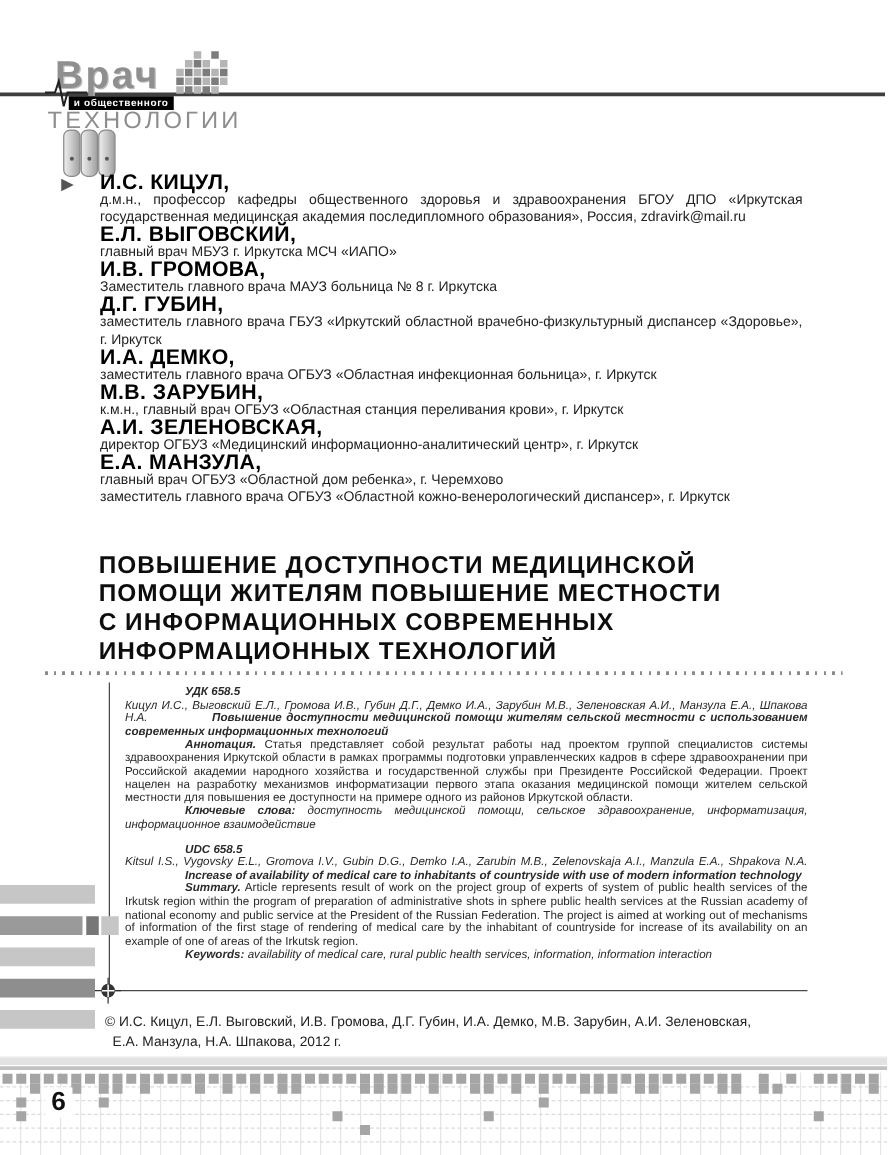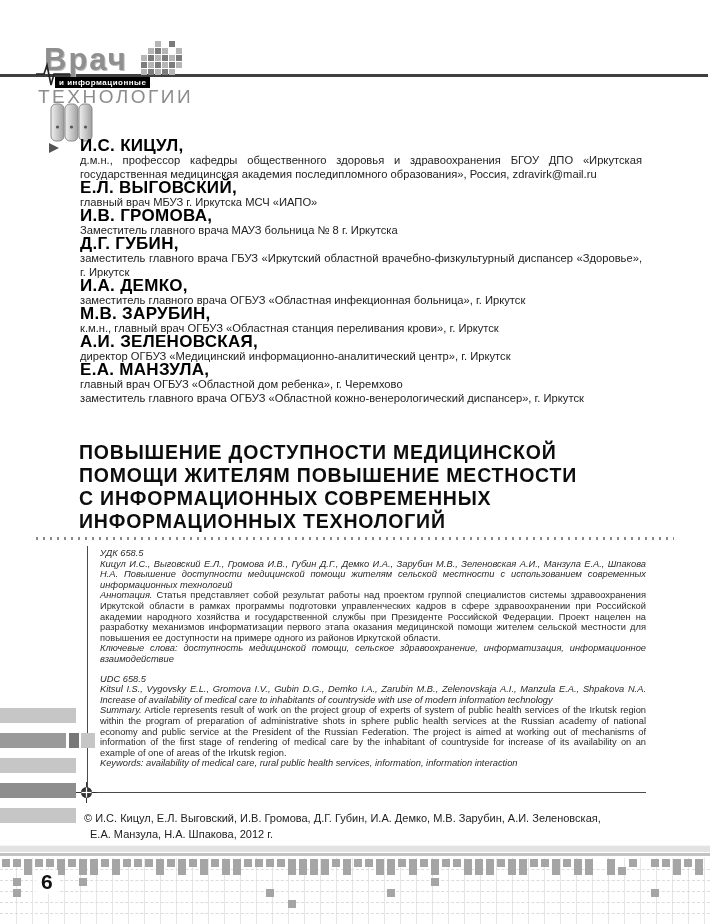--- a/index.html
+++ b/index.html
@@ -36,21 +36,21 @@
           background:repeating-linear-gradient(90deg,#8a8a8a 0 2px,transparent 2px 7px);}
 
   
   .vline{position:absolute;left:87px;top:546px;width:1px;height:247px;background:#4a4a4a;}
   .hline{position:absolute;left:87px;top:792px;width:559px;height:1px;background:#4a4a4a;}
   .crosshair{position:absolute;left:76px;top:782px;}
   .abs{position:absolute;left:100px;top:548px;width:546px;font-size:9.3px;line-height:10.6px;
        color:#2a2a2a;text-align:justify;}
   .abs p{margin:0;}
   .abs .gap{height:9px;}
-  .bi{font-weight:normal;font-style:italic;}
+  .bi{font-weight:bold;font-style:italic;margin-left:48px;}
   .it{font-style:italic;}
 
   
   .copyright{position:absolute;left:84px;top:810px;font-size:11px;line-height:16px;color:#222;}
   .copyright .l2{padding-left:6px;}
 
   
   .mbar{position:absolute;left:0;}
 
   
@@ -93,21 +93,21 @@
       <div style="left: 35px; top: 21px; background: rgb(181, 181, 181);"></div>
       <div style="left: 0px; top: 28px; background: rgb(181, 181, 181);"></div>
       <div style="left: 7px; top: 28px; background: rgb(124, 124, 124);"></div>
       <div style="left: 14px; top: 28px; background: rgb(181, 181, 181);"></div>
       <div style="left: 21px; top: 28px; background: rgb(124, 124, 124);"></div>
       <div style="left: 28px; top: 28px; background: rgb(181, 181, 181);"></div>
     </div>
   <svg class="ekg" width="34" height="26" viewBox="0 0 34 26">
     <polyline points="0,12 8,12 11,3 15,23 18,12 34,12" fill="none" stroke="#222" stroke-width="1.6"></polyline>
   </svg>
-  <div class="logo-bar">и информационные</div>
+  <div class="logo-bar">и общественного</div>
   <div class="logo-word3">ТЕХНОЛОГИИ</div>
 
 
   <svg class="records-icon" width="44" height="42" viewBox="0 0 44 42">
     <defs>
       <linearGradient id="g1" x1="0" y1="0" x2="1" y2="0">
         <stop offset="0" stop-color="#efefef"></stop>
           <stop offset=".5" stop-color="#c9c9c9"></stop>
           <stop offset="1" stop-color="#9e9e9e"></stop>
       </linearGradient>

